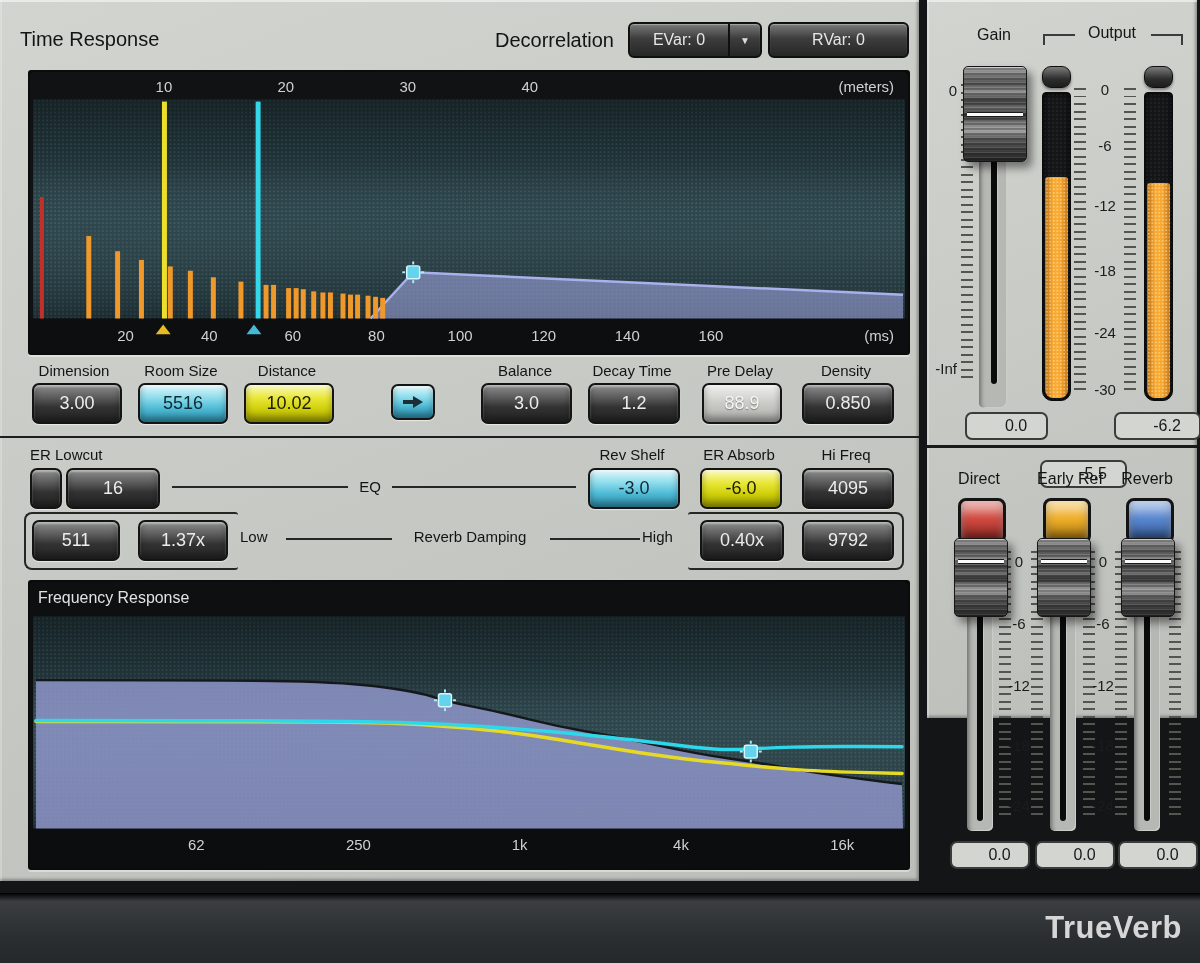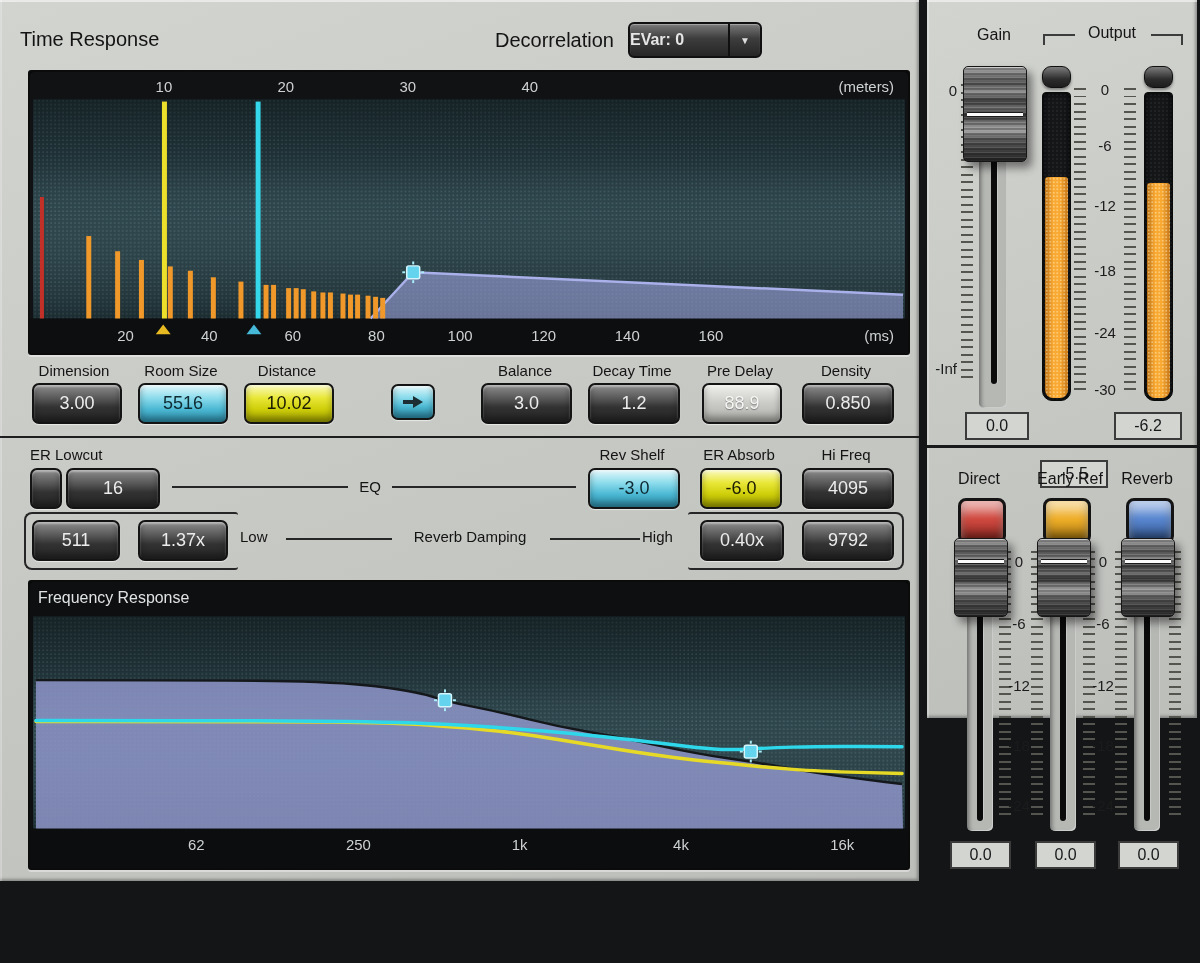--- a/index.html
+++ b/index.html
@@ -15,21 +15,21 @@
   .graph svg{display:block;width:100%;height:100%;}
   svg text{font-family:"Liberation Sans","DejaVu Sans",sans-serif;}
   .vbtn{position:absolute;height:37px;border:2px solid #141414;border-radius:7px;display:flex;align-items:center;justify-content:center;
     font-size:18px;box-shadow:inset 0 2px 2px rgba(255,255,255,.4),inset 0 -5px 7px rgba(0,0,0,.35),0 1px 1px rgba(255,255,255,.6);}
   .vbtn.dark{background:linear-gradient(#8d8d8d,#525252 40%,#323232 60%,#272727);color:#ececec;}
   .vbtn.cyan{background:linear-gradient(#e2f7fa,#8cdcec 35%,#4db9d4 65%,#3097b5);color:#0e2a32;}
   .vbtn.yellow{background:linear-gradient(#fafac2,#e9e737 35%,#cfcf0b 65%,#aaaa00);color:#1c1c04;}
   .vbtn.light{background:linear-gradient(#efefeb,#cacac6 50%,#aeaeaa);color:#f6f6f4;text-shadow:0 1px 1px rgba(90,90,90,.7);}
   .topbtn{position:absolute;height:32px;background:linear-gradient(#7a7a7a,#3d3d3d 45%,#262626);border:2px solid #101010;border-radius:6px;
     color:#e6e6e6;font-size:16px;display:flex;align-items:center;box-shadow:inset 0 1px 1px rgba(255,255,255,.35);}
-  .topbtn .txt{flex:1;text-align:left;font-weight:bold;}
+  .topbtn .txt{flex:1;text-align:center;}
   .evar-arw{width:30px;align-self:stretch;border-left:2px solid #101010;display:flex;align-items:center;justify-content:center;font-size:10px;color:#ddd;}
   .hline{position:absolute;height:2px;background:#262626;}
   .hdiv{position:absolute;left:0;width:100%;height:2px;background:#1e1e1e;}
   .bracket{position:absolute;border:2px solid #262626;}
   .bracket-l{border-right:none;border-radius:8px 3px 3px 8px;}
   .bracket-r{border-left:none;border-radius:3px 8px 8px 3px;}
   .ticks{position:absolute;width:12px;background-image:repeating-linear-gradient(to bottom,#55554f 0px,#55554f 2px,transparent 2px,transparent 7.5px);}
   .scl{position:absolute;font-size:15px;color:#1c1c1c;text-align:center;}
   .recess{position:absolute;background:#b6b8b4;border-radius:5px;box-shadow:inset 2px 2px 4px rgba(0,0,0,.4),inset -1px -1px 1px rgba(255,255,255,.5);}
   .track{position:absolute;width:6px;background:#0b0b0b;border-radius:3px;box-shadow:1px 0 0 rgba(255,255,255,.25);}
@@ -39,22 +39,22 @@
   .knob::after{content:"";position:absolute;inset:0;border-radius:4px;
     background:repeating-linear-gradient(to bottom,rgba(255,255,255,.10) 0 1px,rgba(0,0,0,.22) 1px 3px,transparent 3px 5px);}
   .knobline{position:absolute;left:3px;right:3px;height:3px;background:#fafafa;box-shadow:0 -1px 0 #1a1a1a,0 1px 0 #1a1a1a;z-index:2;}
   .mcap{position:absolute;width:27px;height:20px;border-radius:9px;border:1px solid #101010;
     background:linear-gradient(#7c7c7c,#2d2d2d 60%,#1d1d1d);box-shadow:0 2px 3px rgba(0,0,0,.4);}
   .meter{position:absolute;width:27px;background:#141618;border:1px solid #0a0a0a;border-radius:4px 4px 10px 10px;box-shadow:inset 0 0 6px #000;
     background-image:radial-gradient(rgba(255,255,255,.05) 1px,transparent 1px);background-size:4px 4px;}
   .meter-fill{position:absolute;left:2px;right:2px;bottom:2px;border-radius:3px 3px 8px 8px;
     background-image:radial-gradient(rgba(255,244,200,.45) .8px,transparent .9px),linear-gradient(to right,#b96f14,#f9a832 35%,#f9a832 65%,#c47517);
     background-size:3.5px 3.5px,100% 100%;}
-  .readout{position:absolute;height:24px;border:2px solid #3b3b3b;border-radius:0;background:#d3d5d1;color:#17181a;
-    font-size:16px;display:flex;align-items:center;justify-content:center;}
+  .readout{position:absolute;height:24px;border:2px solid #3b3b3b;border-radius:7px;background:#d3d5d1;color:#17181a;
+    font-size:16px;display:flex;align-items:center;justify-content:center;padding-left:19px;}
   .chbtn{position:absolute;width:42px;height:40px;border:3px solid #141414;border-radius:8px;
     box-shadow:inset 0 10px 8px rgba(255,255,255,.35),inset 0 -8px 10px rgba(0,0,0,.4),0 1px 1px rgba(255,255,255,.5);}
   .hook{position:absolute;width:30px;height:9px;border-top:2px solid #3c3c3c;}
   .hookL{border-left:2px solid #3c3c3c;}
   .hookR{border-right:2px solid #3c3c3c;}
   .bottom-bar{position:absolute;left:0;top:893px;width:1200px;height:70px;
     background:linear-gradient(#000 0%,#3a3e40 12%,#2b2f31 60%,#24282a 100%);
     display:flex;align-items:center;justify-content:flex-end;padding-right:18px;box-sizing:border-box;}
   .brand{font-size:31px;font-weight:bold;color:#d6d6d6;letter-spacing:.5px;}
 </style>
@@ -63,20 +63,23 @@
 
 <div class="root">
 
   <div class="panel main-panel">
 
     <span class="lbl" style="left:20px;top:28px;">Time Response</span>
     <span class="lbl" style="left:495px;top:29px;">Decorrelation</span>
     <div class="topbtn" style="left:628px;top:22px;width:130px;">
       <span class="txt">EVar: 0</span>
       <span class="evar-arw">▼</span>
+    </div>
+    <div class="topbtn" style="left:768px;top:22px;width:137px;">
+      <span class="txt">RVar: 0</span>
     </div>
 
     <div class="graph" style="left:28px;top:70px;width:878px;height:281px;">
       <svg id="tr-svg" viewBox="0 0 882 285" preserveAspectRatio="none">
           <rect x="0" y="0" width="882" height="285" fill="#101214" rx="4"></rect>
           <defs>
             <pattern id="dotst" width="4" height="4" patternUnits="userSpaceOnUse">
               <circle cx="1.2" cy="1.2" r="0.9" fill="#40595f"></circle>
             </pattern>
             <linearGradient id="gradt" x1="0" y1="0" x2="0" y2="1">
@@ -318,13 +321,16 @@
       <div class="knob" style="left:194px;top:90px;width:52px;height:77px;">
         <div class="knobline" style="top:21px;"></div>
       </div>
 
       <div class="readout" style="left:23px;top:393px;width:57px;">0.0</div>
       <div class="readout" style="left:108px;top:393px;width:57px;">0.0</div>
       <div class="readout" style="left:191px;top:393px;width:57px;">0.0</div>
     </div>
   </div>
 
+  <div class="bottom-bar">
+    <span class="brand">TrueVerb</span>
+  </div>
 </div>
 
 </body></html>

